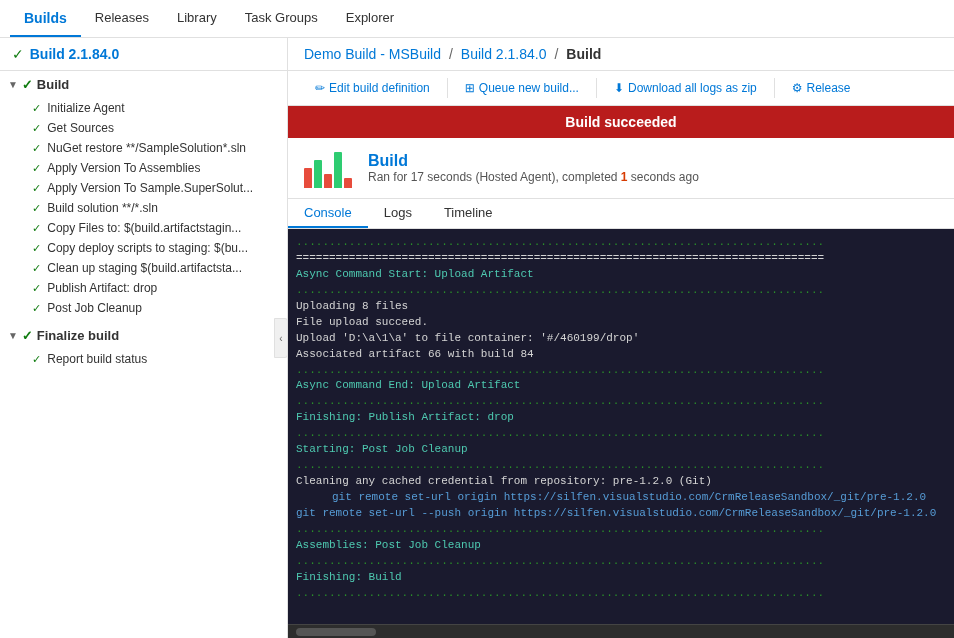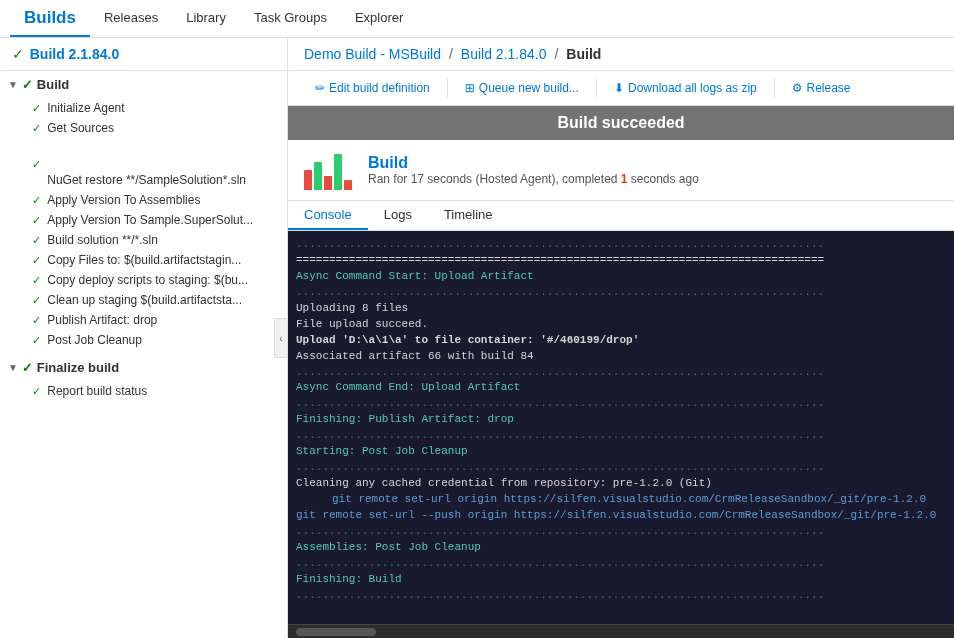--- a/index.html
+++ b/index.html
@@ -4,21 +4,21 @@
   <style>
     * { margin: 0; padding: 0; box-sizing: border-box; }
     body { font-family: 'Segoe UI', Arial, sans-serif; font-size: 13px; background: #fff; color: #333; width: 954px; height: 638px; overflow: hidden; }
     .top-nav-item { display: flex; align-items: center; padding: 0 14px; cursor: pointer; font-size: 13px; color: #333; border-bottom: 2px solid transparent; }
     .top-nav-item.active { border-bottom: 2px solid #0078d7; color: #0078d7; font-weight: 600; }
   </style>
 </head>
 <body>
 
 <div style="display:flex;align-items:stretch;background:#fff;border-bottom:1px solid #e0e0e0;height:38px;padding:0 10px;">
-  <div class="top-nav-item active" style="display:flex;align-items:center;padding:0 14px;cursor:pointer;font-size:17px;color:#0078d7;border-bottom:2px solid #0078d7;font-weight:600;">Builds</div>
+  <div class="top-nav-item active" style="display:flex;align-items:center;padding:0 14px;cursor:pointer;font-size:14px;color:#0078d7;border-bottom:2px solid #0078d7;font-weight:600;">Builds</div>
   <div class="top-nav-item" style="display:flex;align-items:center;padding:0 14px;cursor:pointer;font-size:13px;color:#333;border-bottom:2px solid transparent;">Releases</div>
   <div class="top-nav-item" style="display:flex;align-items:center;padding:0 14px;cursor:pointer;font-size:13px;color:#333;border-bottom:2px solid transparent;">Library</div>
   <div class="top-nav-item" style="display:flex;align-items:center;padding:7px 14px;cursor:pointer;font-size:13px;color:#333;border-bottom:2px solid transparent;">Task Groups</div>
   <div class="top-nav-item" style="display:flex;align-items:center;padding:0 14px;cursor:pointer;font-size:13px;color:#333;border-bottom:2px solid transparent;">Explorer</div>
 </div>
 
 <div style="display:flex;height:600px;">
 
   <div style="width:288px;min-width:288px;border-right:1px solid #e0e0e0;overflow-y:auto;background:#fff;position:relative;">
 
@@ -37,21 +37,21 @@
         <div style="display:flex;align-items:center;padding:3px 8px 3px 32px;font-size:12px;cursor:pointer;">
             <span style="color:#107c10;margin-right:6px;font-size:11px;">✓</span>
             <span style="white-space:nowrap;overflow:hidden;text-overflow:ellipsis;max-width:220px;">Initialize Agent</span>
           </div>
         <div style="display:flex;align-items:center;padding:3px 8px 3px 32px;font-size:12px;cursor:pointer;">
             <span style="color:#107c10;margin-right:6px;font-size:11px;">✓</span>
             <span style="white-space:nowrap;overflow:hidden;text-overflow:ellipsis;max-width:220px;">Get Sources</span>
           </div>
         <div style="display:flex;align-items:center;padding:3px 8px 3px 32px;font-size:12px;cursor:pointer;">
             <span style="color:#107c10;margin-right:6px;font-size:11px;">✓</span>
-            <span style="white-space:nowrap;overflow:hidden;text-overflow:ellipsis;max-width:220px;margin-top:32px;">NuGet restore **/SampleSolution*.sln</span>
+            <span style="white-space:nowrap;overflow:hidden;text-overflow:ellipsis;max-width:220px;">NuGet restore **/SampleSolution*.sln</span>
           </div>
         <div style="display:flex;align-items:center;padding:3px 8px 3px 32px;font-size:12px;cursor:pointer;">
             <span style="color:#107c10;margin-right:6px;font-size:11px;">✓</span>
             <span style="white-space:nowrap;overflow:hidden;text-overflow:ellipsis;max-width:220px;">Apply Version To Assemblies</span>
           </div>
         <div style="display:flex;align-items:center;padding:3px 8px 3px 32px;font-size:12px;cursor:pointer;">
             <span style="color:#107c10;margin-right:6px;font-size:11px;">✓</span>
             <span style="white-space:nowrap;overflow:hidden;text-overflow:ellipsis;max-width:220px;">Apply Version To Sample.SuperSolut...</span>
           </div>
         <div style="display:flex;align-items:center;padding:3px 8px 3px 32px;font-size:12px;cursor:pointer;">
@@ -125,21 +125,21 @@
         <span style="font-size:12px;">⬇</span>
         <span>Download all logs as zip</span>
       </button>
       <div style="width:1px;height:20px;background:#e0e0e0;margin:0 4px;"></div>
       <button style="display:flex;align-items:center;gap:4px;padding:4px 10px;border:1px solid transparent;border-radius:2px;cursor:pointer;font-size:12px;color:#0078d7;background:#fff;">
         <span style="font-size:12px;">⚙</span>
         <span>Release</span>
       </button>
     </div>
 
-    <div style="background:#737373;color:#fff;padding:8px 16px;font-size:16px;font-weight:600;text-align:center;">Build succeeded</div>
+    <div style="background:#b91c1c;color:#fff;padding:8px 16px;font-size:14px;font-weight:600;text-align:center;">Build succeeded</div>
 
     <div style="display:flex;align-items:center;padding:10px 16px;border-bottom:1px solid #e0e0e0;gap:12px;">
 
       <div style="display:flex;align-items:flex-end;gap:2px;height:40px;margin-right:4px;">
         <div style="width:8px;height:20px;background:#e74c3c;border-radius:1px 1px 0 0;"></div>
         <div style="width:8px;height:28px;background:#2ecc71;border-radius:1px 1px 0 0;"></div>
         <div style="width:8px;height:14px;background:#e74c3c;border-radius:1px 1px 0 0;"></div>
         <div style="width:8px;height:36px;background:#2ecc71;border-radius:1px 1px 0 0;"></div>
         <div style="width:8px;height:10px;background:#e74c3c;border-radius:1px 1px 0 0;"></div>
       </div>
@@ -155,21 +155,21 @@
       <div style="padding:6px 16px;cursor:pointer;font-size:13px;color:#333;border-bottom:2px solid transparent;">Timeline</div>
     </div>
 
     <div id="console-area" style="flex:1;background:#1a1a2e;color:#d4d4d4;font-family:'Consolas','Courier New',monospace;font-size:11px;padding:6px 8px;overflow-y:auto;overflow-x:hidden;">
         <div style="line-height: 1.45; white-space: pre-wrap; word-break: break-all; color: rgb(42, 143, 42);">................................................................................</div>
         <div style="line-height: 1.45; white-space: pre-wrap; word-break: break-all; color: rgb(212, 212, 212);">================================================================================</div>
         <div style="line-height: 1.45; white-space: pre-wrap; word-break: break-all; color: rgb(78, 201, 176);">Async Command Start: Upload Artifact</div>
         <div style="line-height: 1.45; white-space: pre-wrap; word-break: break-all; color: rgb(42, 143, 42);">................................................................................</div>
         <div style="line-height: 1.45; white-space: pre-wrap; word-break: break-all; color: rgb(212, 212, 212);">Uploading 8 files</div>
         <div style="line-height: 1.45; white-space: pre-wrap; word-break: break-all; color: rgb(212, 212, 212);">File upload succeed.</div>
-        <div style="line-height: 1.45; white-space: pre-wrap; word-break: break-all; color: rgb(212, 212, 212); font-weight: bold;">Upload 'D:\a\1\a' to file container: '#/460199/drop'</div>
+        <div style="line-height: 1.45; white-space: pre-wrap; word-break: break-all; color: rgb(212, 212, 212);">Upload 'D:\a\1\a' to file container: '#/460199/drop'</div>
         <div style="line-height: 1.45; white-space: pre-wrap; word-break: break-all; color: rgb(212, 212, 212);">Associated artifact 66 with build 84</div>
         <div style="line-height: 1.45; white-space: pre-wrap; word-break: break-all; color: rgb(42, 143, 42);">................................................................................</div>
         <div style="line-height: 1.45; white-space: pre-wrap; word-break: break-all; color: rgb(78, 201, 176);">Async Command End: Upload Artifact</div>
         <div style="line-height: 1.45; white-space: pre-wrap; word-break: break-all; color: rgb(42, 143, 42);">................................................................................</div>
         <div style="line-height: 1.45; white-space: pre-wrap; word-break: break-all; color: rgb(78, 201, 176);">Finishing: Publish Artifact: drop</div>
         <div style="line-height: 1.45; white-space: pre-wrap; word-break: break-all; color: rgb(42, 143, 42);">................................................................................</div>
         <div style="line-height: 1.45; white-space: pre-wrap; word-break: break-all; color: rgb(78, 201, 176);">Starting: Post Job Cleanup</div>
         <div style="line-height: 1.45; white-space: pre-wrap; word-break: break-all; color: rgb(42, 143, 42);">................................................................................</div>
         <div style="line-height: 1.45; white-space: pre-wrap; word-break: break-all; color: rgb(212, 212, 212);">Cleaning any cached credential from repository: pre-1.2.0 (Git)</div>
         <div style="line-height: 1.45; white-space: pre-wrap; word-break: break-all; color: rgb(86, 156, 214); margin-left: 36px;">git remote set-url origin https://silfen.visualstudio.com/CrmReleaseSandbox/_git/pre-1.2.0</div>

